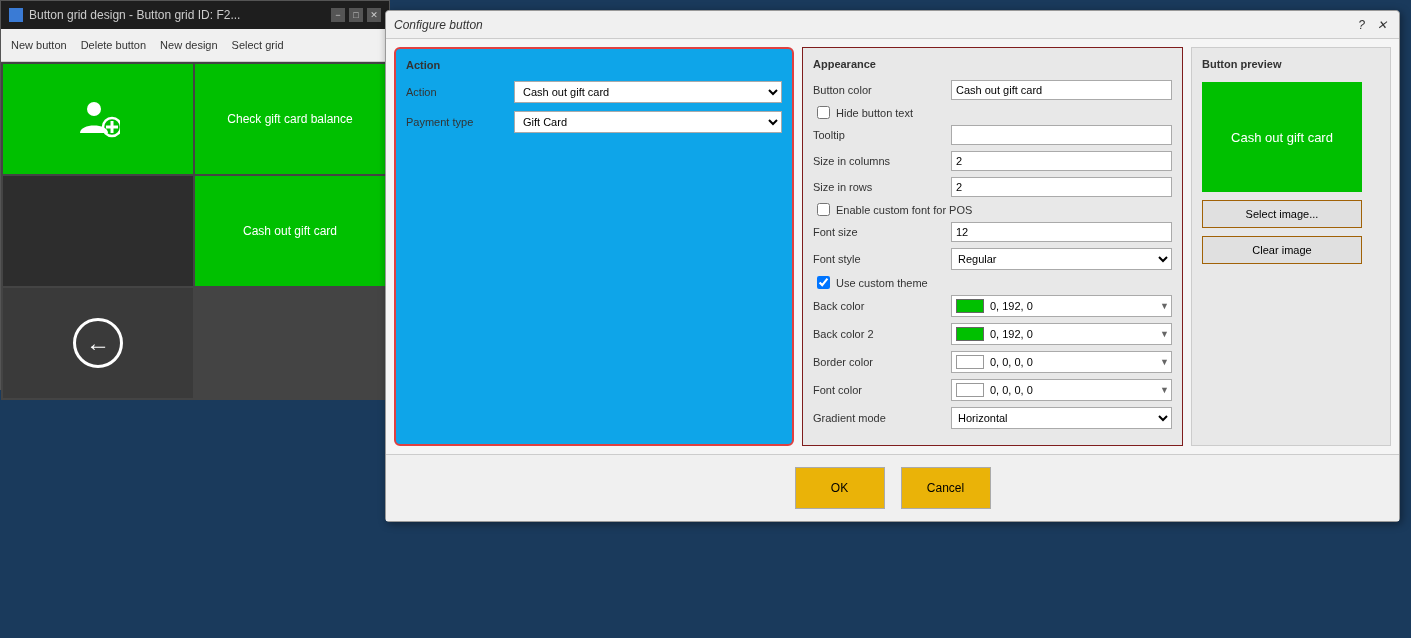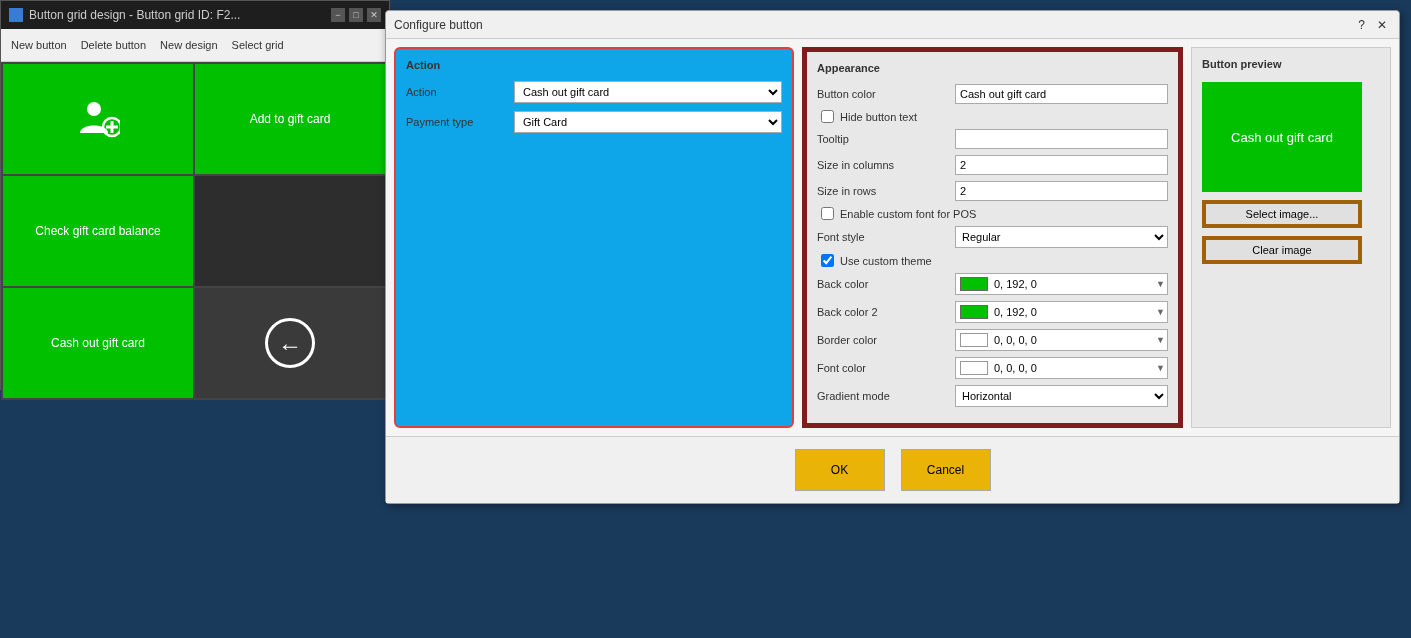--- a/index.html
+++ b/index.html
@@ -104,20 +104,21 @@
     }
     .dialog-titlebar {
       background: #f0f0f0;
       border-bottom: 1px solid #ccc;
       height: 28px;
       display: flex;
       align-items: center;
       padding: 0 8px;
       justify-content: space-between;
       border-radius: 4px 4px 0 0;
+      font-style: italic;
     }
     .dialog-title {
       font-size: 12px;
       color: #333;
       font-weight: normal;
     }
     .dialog-title-controls {
       display: flex; gap: 4px; align-items: center;
     }
     .dialog-content {
@@ -163,21 +164,21 @@
       font-size: 11px;
       background: white;
       border: 1px solid #aaa;
       padding: 0 4px;
       cursor: pointer;
     }
 
     
     .appearance-panel {
       background: #e8e8e8;
-      border: 5px solid #7f1d1d;
+      border: 1px solid #7f1d1d;
       padding: 10px;
       flex: 1;
       margin-right: 8px;
     }
     .appearance-title {
       font-size: 11px;
       font-weight: bold;
       color: #333;
       margin-bottom: 10px;
     }
@@ -285,21 +286,21 @@
       font-weight: 500;
       cursor: pointer;
       border: none;
       text-align: center;
       padding: 8px;
     }
     .preview-action-btn {
       width: 160px;
       height: 28px;
       background: #e0e0e0;
-      border: 4px solid #a16207;
+      border: 1px solid #a16207;
       font-size: 11px;
       cursor: pointer;
       display: flex;
       align-items: center;
       justify-content: center;
     }
 
     
     .dialog-footer {
       display: flex;
@@ -356,23 +357,20 @@
 
     <div class="grid-cell cell-green">
       <svg width="44" height="44" viewBox="0 0 44 44">
         <circle cx="18" cy="12" r="7" fill="white"></circle>
         <path d="M4 36 C4 26 32 26 32 36" fill="white"></path>
         <line x1="36" y1="24" x2="36" y2="36" stroke="white" stroke-width="3"></line>
         <line x1="30" y1="30" x2="42" y2="30" stroke="white" stroke-width="3"></line>
         <circle cx="36" cy="30" r="9" fill="none" stroke="white" stroke-width="2.5"></circle>
       </svg>
     </div>
-    <div class="grid-cell cell-green">
-      <span>Add to gift card</span>
-    </div>
 
     <div class="grid-cell cell-green">
       <span>Check gift card balance</span>
     </div>
     <div class="grid-cell cell-dark">
     </div>
 
     <div class="grid-cell cell-green">
       <span>Cash out gift card</span>
     </div>
@@ -429,20 +427,24 @@
         </div>
         <div class="app-field-row">
           <label class="app-field-label">Size in rows</label>
           <input class="app-field-input" type="text" value="2" style="">
         </div>
         <div class="checkbox-row">
           <input type="checkbox" id="custom-font" style="">
           <label class="checkbox-label" for="custom-font">Enable custom font for POS</label>
         </div>
         <div class="app-field-row">
+          <label class="app-field-label">Font size</label>
+          <input class="app-field-input" type="text" value="12" style="">
+        </div>
+        <div class="app-field-row">
           <label class="app-field-label">Font style</label>
           <select class="app-field-select">
             <option>Regular</option>
             <option>Bold</option>
             <option>Italic</option>
             <option>Bold Italic</option>
           </select>
         </div>
         <div class="checkbox-row">
           <input type="checkbox" id="custom-theme" checked="" style="">

